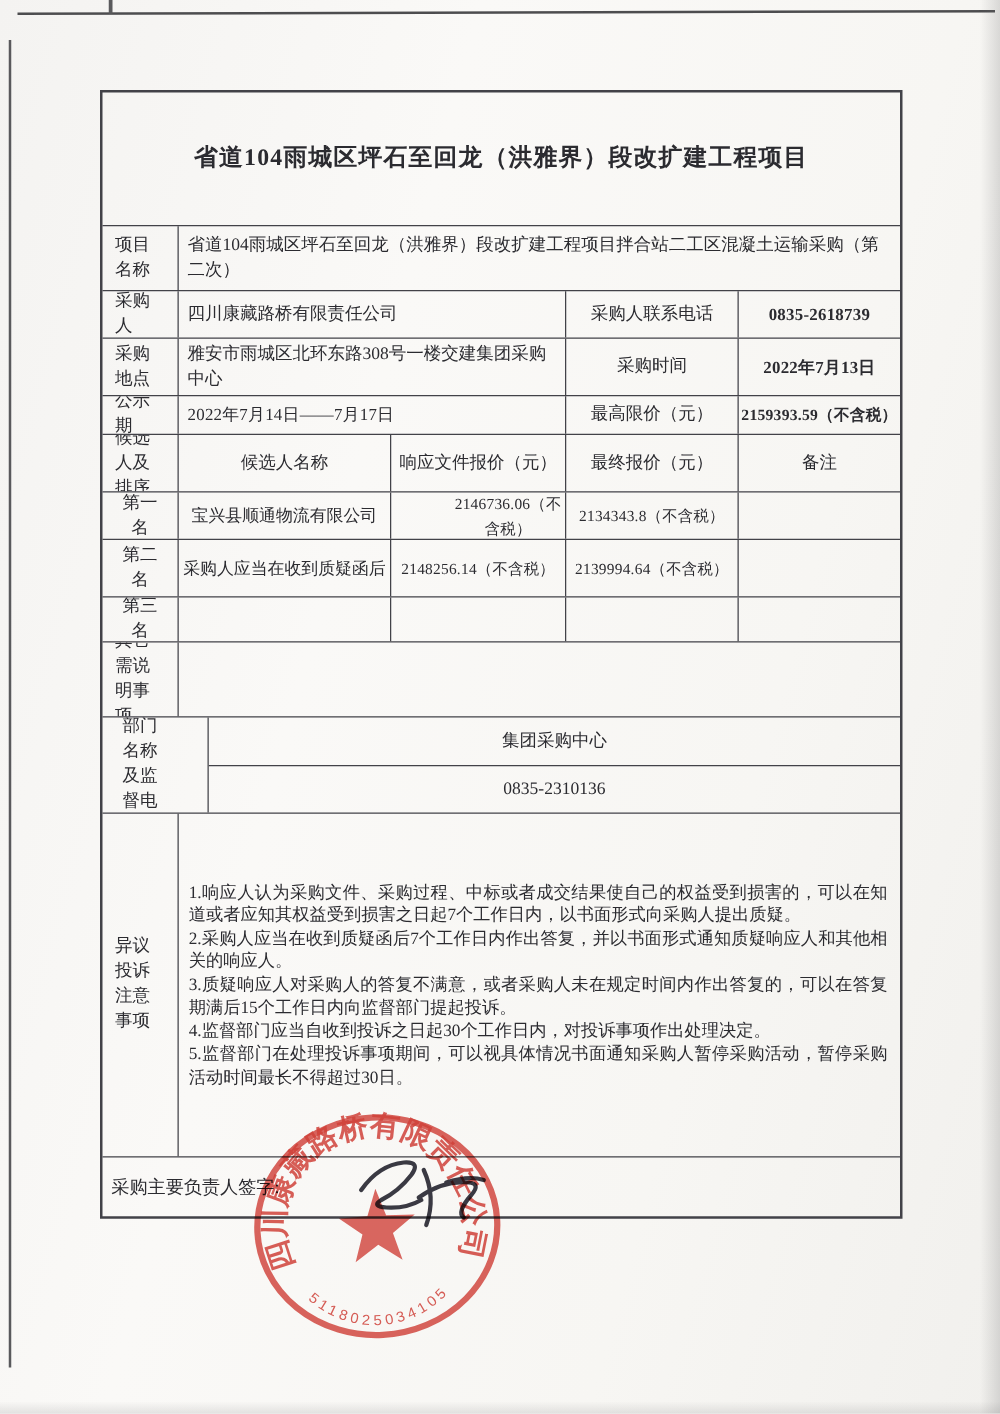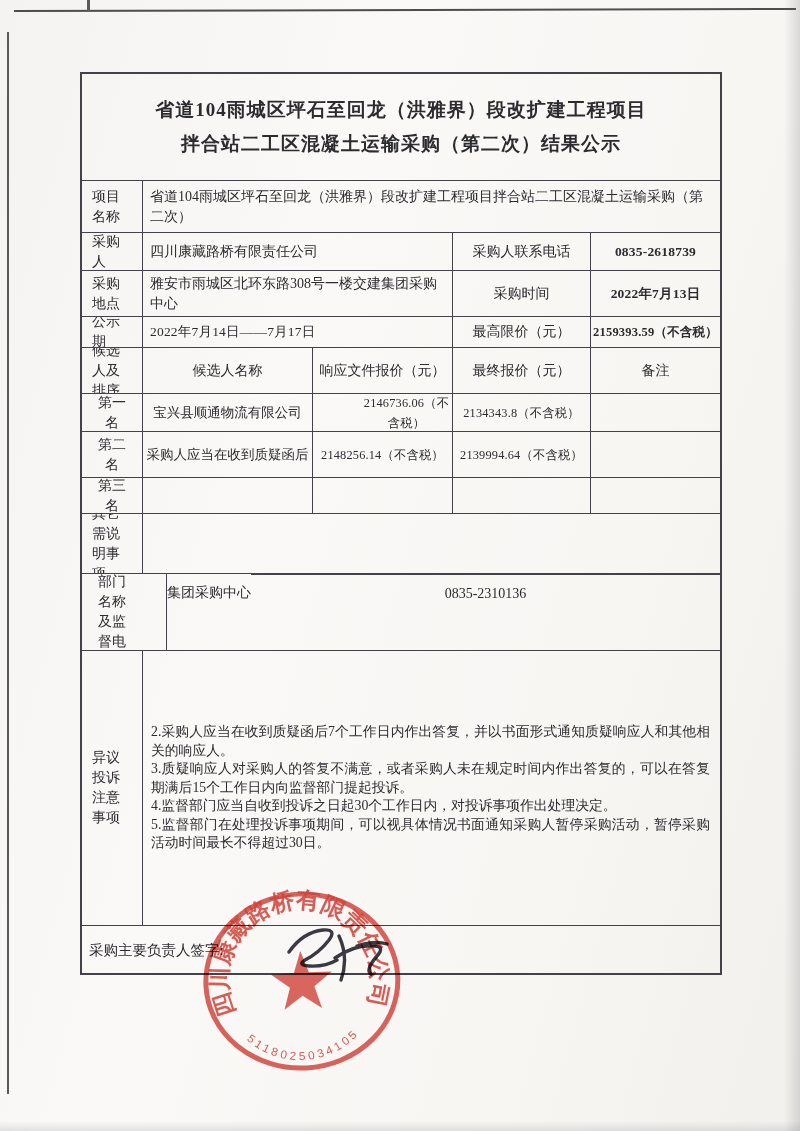--- a/index.html
+++ b/index.html
@@ -37,21 +37,21 @@
   .h-r10 { height:77px; } .h-r11 { height:275px; } .h-r12 { height:48px; }
 
   .w-info-main { width:310px; }
   .w-info-key  { width:138px; }
   .w-info-val  { width:130px; flex:1;font-weight:bold; }
   .w-cand-name { width:170px; }
   .w-cand-doc  { width:140px; }
   .w-cand-fin  { width:138px; }
   .w-cand-rem  { width:130px; flex:1; }
 
-  .sub-col { flex:1; display:flex; border-left:1.5px solid #424248;margin-left:24px; }
+  .sub-col { flex:1; display:flex; flex-direction:column; border-left:1.5px solid #424248;margin-left:24px; }
   .sub-row { display:flex; align-items:center; justify-content:center; font-size:14px; }
   .sub-row.s1 { height:38px; }
   .sub-row.s2 { height:39px; border-top:1.5px solid #424248; flex:1; }
 
   .objection-body { flex:1; border-left:1.5px solid #424248; display:flex; flex-direction:column; justify-content:center; padding:8px 10px 8px 8px; }
   .objection-item { font-size:13.8px; line-height:18.5px; text-align:justify; }
   .lbl-center { text-align:center; }
 
   .sig-row { padding-left:8px; font-size:14.5px; }
 
@@ -67,21 +67,20 @@
   <div class="scan-top-line"></div>
   <div class="scan-top-tick"></div>
   <div class="scan-left-line"></div>
   <div class="scan-right-shade"></div>
   <div class="scan-bottom-shade"></div>
 
   <div class="doc-table">
 
     <div class="row first r-title">
       <div class="title-line">省道104雨城区坪石至回龙（洪雅界）段改扩建工程项目</div>
-      <div class="title-line">拌合站二工区混凝土运输采购（第二次）结果公示</div>
     </div>
 
     <div class="row h-r1">
       <div class="cell fc lbl left">项目名称</div>
       <div class="cell left" style="flex:1;">省道104雨城区坪石至回龙（洪雅界）段改扩建工程项目拌合站二工区混凝土运输采购（第二次）</div>
     </div>
 
     <div class="row h-r2">
       <div class="cell fc lbl left">采购人</div>
       <div class="cell left w-info-main">四川康藏路桥有限责任公司</div>
@@ -144,20 +143,21 @@
       <div class="cell fc lbl lbl-center" style="justify-content:center; text-align:center;">监督部门名称及监督电话</div>
       <div class="sub-col">
         <div class="sub-row s1">集团采购中心</div>
         <div class="sub-row s2 num">0835-2310136</div>
       </div>
     </div>
 
     <div class="row h-r11">
       <div class="cell fc lbl left" style="align-items:center;">异议投诉注意事项</div>
       <div class="objection-body">
+        <div class="objection-item">1.响应人认为采购文件、采购过程、中标或者成交结果使自己的权益受到损害的，可以在知道或者应知其权益受到损害之日起7个工作日内，以书面形式向采购人提出质疑。</div>
         <div class="objection-item">2.采购人应当在收到质疑函后7个工作日内作出答复，并以书面形式通知质疑响应人和其他相关的响应人。</div>
         <div class="objection-item">3.质疑响应人对采购人的答复不满意，或者采购人未在规定时间内作出答复的，可以在答复期满后15个工作日内向监督部门提起投诉。</div>
         <div class="objection-item">4.监督部门应当自收到投诉之日起30个工作日内，对投诉事项作出处理决定。</div>
         <div class="objection-item">5.监督部门在处理投诉事项期间，可以视具体情况书面通知采购人暂停采购活动，暂停采购活动时间最长不得超过30日。</div>
       </div>
     </div>
 
     <div class="row h-r12 cell fc left sig-row" style="border-left:none;">
       <span>采购主要负责人签字:</span>
     </div>

